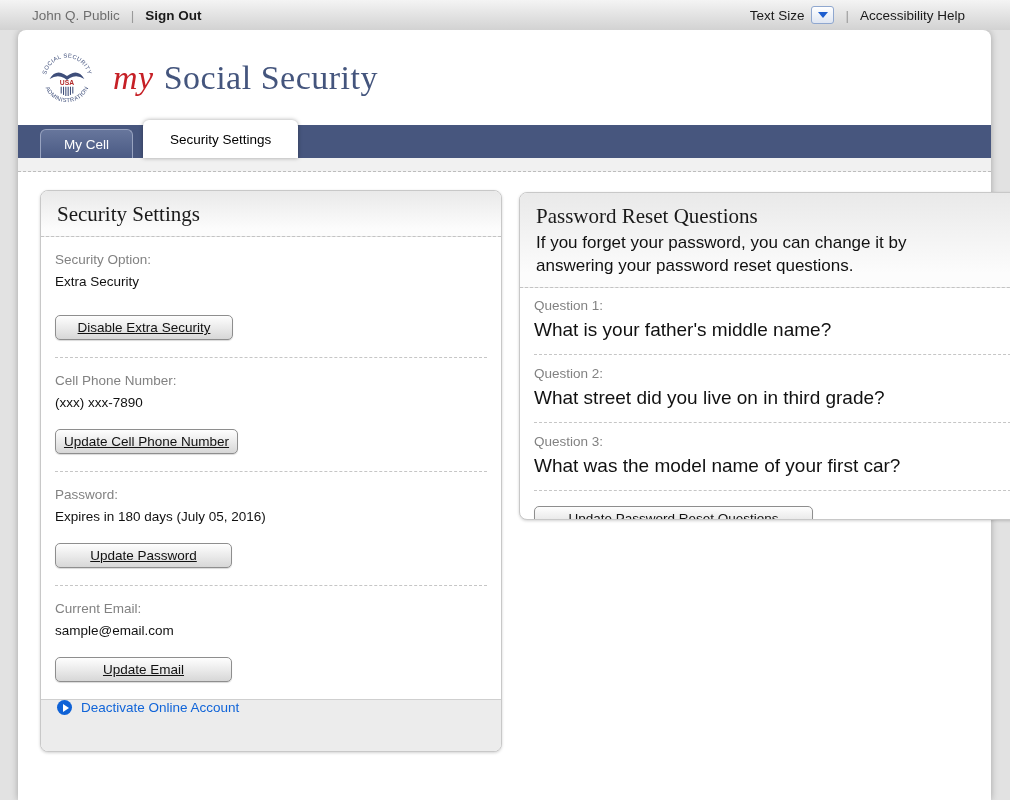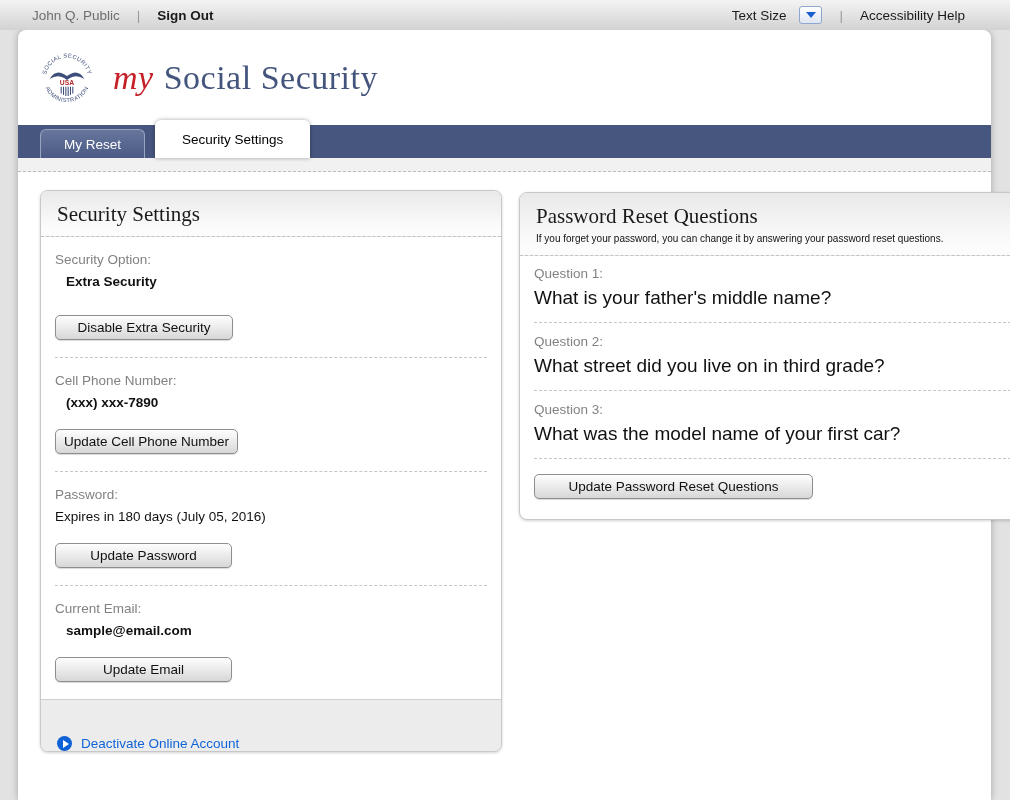--- a/index.html
+++ b/index.html
@@ -6,21 +6,21 @@
   html, body { margin:0; padding:0; width:1010px; height:800px; overflow:hidden; }
   body { background:#e2e2e2; font-family:"Liberation Sans", sans-serif; color:#111; }
 
   
   .topbar {
     height:30px; width:1010px;
     background:linear-gradient(#f4f4f4, #d2d2d2);
     display:flex; align-items:center; justify-content:space-between;
     padding:0 45px 0 32px; font-size:13.5px; position:relative; z-index:5;
   }
-  .topbar .grp { display:flex; align-items:center;gap:6px; }
+  .topbar .grp { display:flex; align-items:center; }
   .user-name { color:#6e6e6e; }
   .tb-sep { color:#9a9a9a; margin:0 11px; }
   .signout { color:#1a1a1a; font-weight:bold; cursor:pointer; }
   .textsize-label { color:#1a1a1a; }
   .dd-btn {
     width:23px; height:18px; margin-left:7px;
     background:linear-gradient(#ffffff,#dfe6f2);
     border:1px solid #8fa7cf; border-radius:3px;
     display:inline-flex; align-items:center; justify-content:center; cursor:pointer;
   }
@@ -76,43 +76,43 @@
     box-shadow:0 1px 3px rgba(0,0,0,.18); overflow:hidden;
   }
   .panel-left  { left:22px;  top:17px; width:462px; height:562px; }
   .panel-right { left:501px; top:19px; width:527px; height:328px; }
 
   .panel-head {
     background:linear-gradient(#e9e9e9, #fcfcfc 85%);
     padding:11px 16px 9px; border-bottom:1px dashed #c3c3c3;
   }
   .panel-title { font-family:"Liberation Serif", serif; font-size:21px; font-weight:400; color:#1a1a1a; margin:0; }
-  .panel-sub { font-size:10px; color:#111; line-height:1.35; margin-top:3px; max-width:420px; }
+  .panel-sub { font-size:17px; color:#111; line-height:1.35; margin-top:3px; max-width:420px; }
 
   .panel-body { padding:12px 14px 0 14px; }
 
   .lbl { color:#828282; font-size:13.5px; margin:3px 0 7px; }
   .val { color:#111; font-size:13.5px; margin:0 0 19px; }
-  .val.bold { font-weight:bold;margin-left:11px; }
+  .val.bold { font-weight:normal; }
   .divider { border:none; border-top:1px dashed #c6c6c6; margin:17px 0 15px; }
 
   .btn {
     display:block; height:25px; font-size:13.5px; color:#111;
     background:linear-gradient(#fefefe, #e9e9e9 55%, #d7d7d7);
     border:1px solid #8e8e8e; border-radius:5px; cursor:pointer;
     font-family:"Liberation Sans", sans-serif; text-align:center;
     box-shadow:0 1px 1px rgba(0,0,0,.15);
   }
   .w178{width:178px} .w207{width:183px} .w177{width:177px} .w279{width:279px}
-  .btn-row { margin:0 0 2px; }
+  .btn-row { margin:0 0 2px;text-decoration:underline; }
 
   .panel-footer {
     position:absolute; left:0; right:0; bottom:0; height:52px;
     background:#ececec; border-top:1px solid #cfcfcf;
-    display:flex; align-items:flex-end; padding:0 16px;
+    display:flex; align-items:flex-start; padding:0 16px;
   }
   .play-icon {
     width:15px; height:15px; border-radius:50%; background:#0f62d6;
     display:inline-flex; align-items:center; justify-content:center; flex:0 0 auto;
   }
   .play-tri { width:0; height:0; border-top:4px solid transparent; border-bottom:4px solid transparent; border-left:6px solid #fff; margin-left:2px; }
   .deactivate-link { color:#1064d8; font-size:13.5px; margin-left:9px; cursor:pointer; text-decoration:none; }
 
   .q-lbl { color:#828282; font-size:13.5px; margin:4px 0 6px; }
   .q-txt { color:#111; font-size:19px; margin:0 0 4px; }
@@ -163,21 +163,21 @@
           <line x1="36" y1="39" x2="36" y2="46"></line>
       </g>
     </svg>
     <div class="brand-title">
       <span class="brand-my">my</span><span class="brand-rest">Social Security</span>
     </div>
   </div>
 
   <div class="nav">
     <div class="tab inactive">
-      <span>My Reset</span>
+      <span>My Cell</span>
     </div>
     <div class="tab active">
       <span>Security Settings</span>
     </div>
   </div>
   <div class="nav-strip"></div>
 
   <div class="content">
 
     <div class="panel panel-left">

